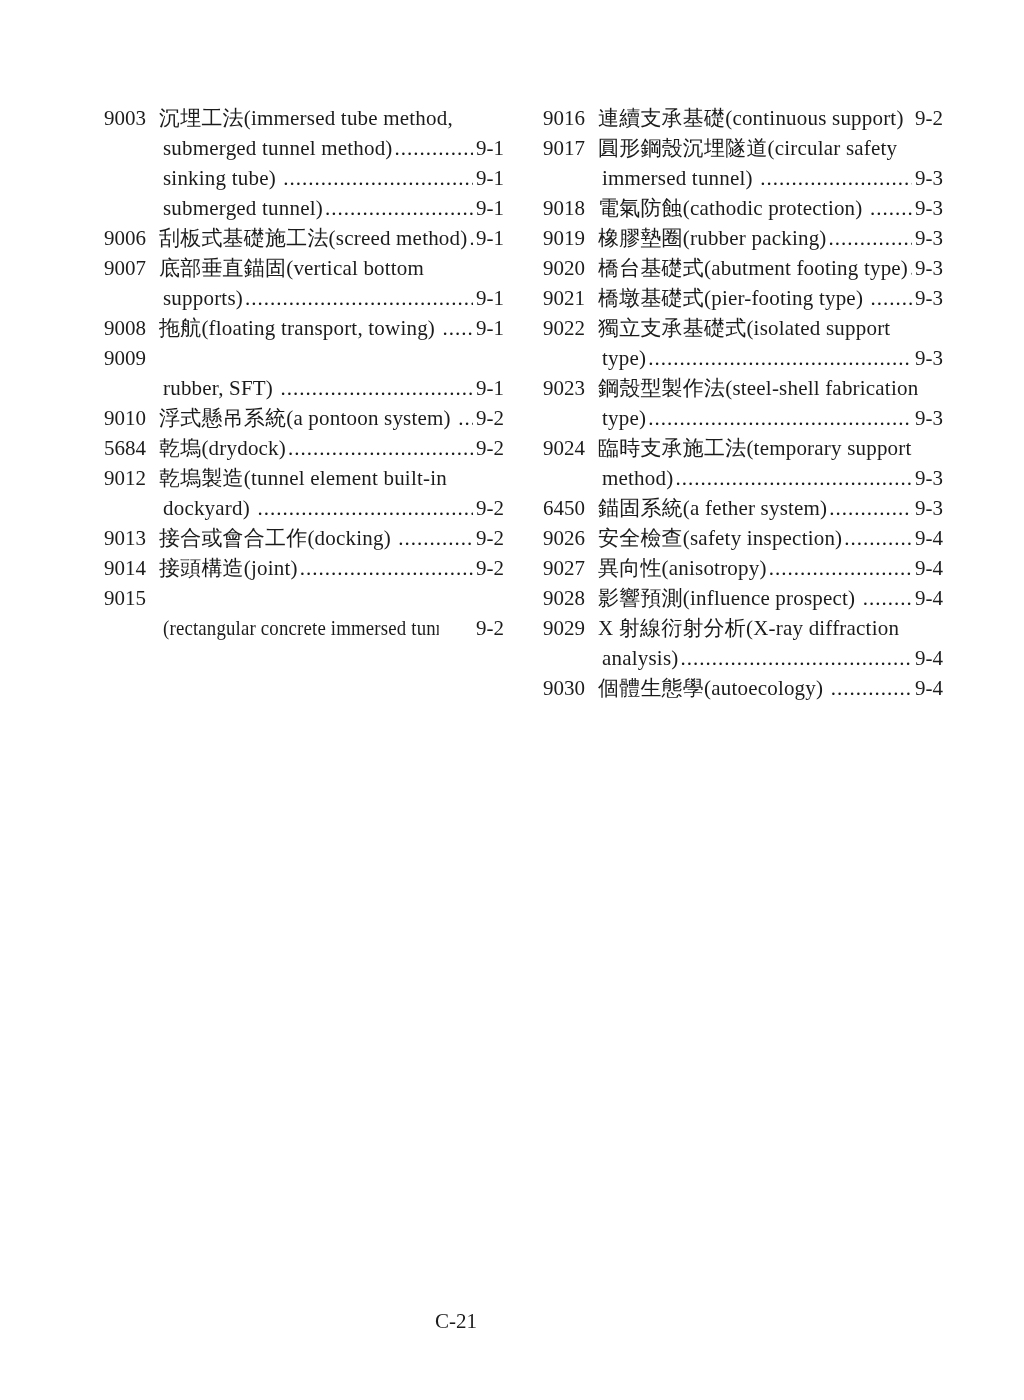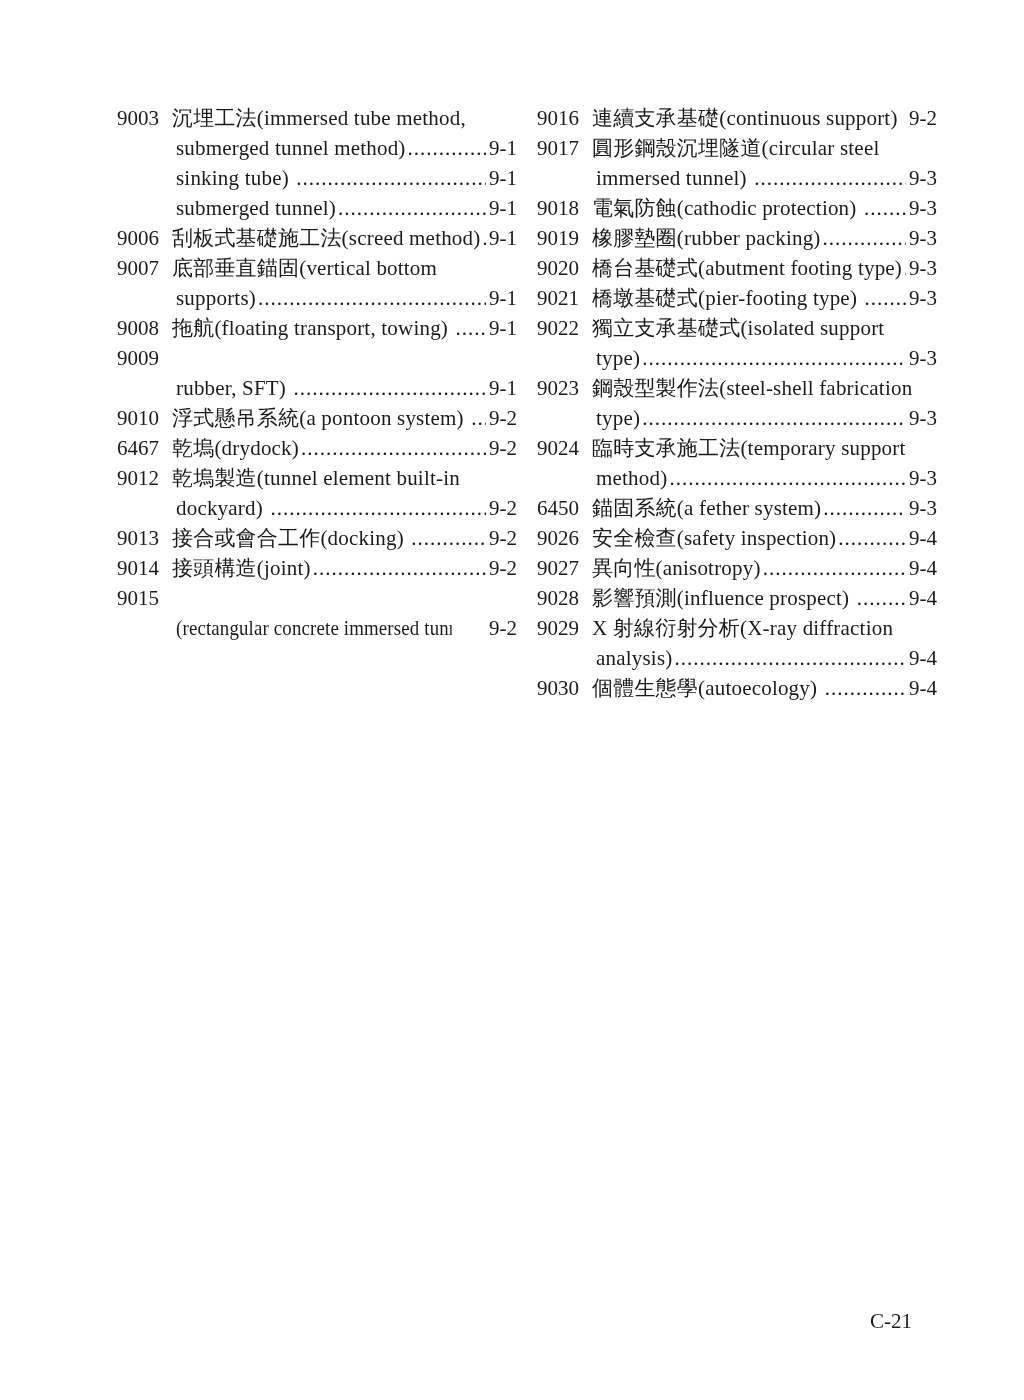--- a/index.html
+++ b/index.html
@@ -17,25 +17,25 @@
     font-size: 21px;
     overflow: hidden;
   }
   .page {
     position: absolute;
     inset: 0;
     background: #ffffff;
   }
   .columns {
     position: absolute;
-    left: 117px;
+    left: 104px;
     top: 103px;
     width: 828px;
     display: flex;
-    gap: 20px;
+    gap: 39px;
   }
   .col {
     width: 400px;
     flex: 0 0 400px;
   }
   .entry { margin: 0; }
   .line {
     display: flex;
     align-items: baseline;
     height: 30px;
@@ -71,21 +71,21 @@
   .page-ref {
     flex: 0 0 auto;
     margin-left: 3px;
     white-space: nowrap;
   }
   .footer {
     position: absolute;
     left: 0;
     top: 1306px;
     width: 912px;
-    text-align: right;
+    text-align: center;
     line-height: 30px;
     font-size: 21px;
   }
 </style>
 </head>
 <body>
 
 <div class="page">
 
   <div class="columns">
@@ -111,21 +111,21 @@
           <div class="line"><span class="num">9008</span><span class="line-text">拖航(floating transport, towing) </span><span class="dots"></span><span class="page-ref">9-1</span></div>
         </div>
         <div class="entry">
           <div class="line"><span class="num">9009</span></div>
           <div class="line"><span class="indent"></span><span class="line-text">rubber, SFT) </span><span class="dots"></span><span class="page-ref">9-1</span></div>
         </div>
         <div class="entry">
           <div class="line"><span class="num">9010</span><span class="line-text">浮式懸吊系統(a pontoon system) </span><span class="dots"></span><span class="page-ref">9-2</span></div>
         </div>
         <div class="entry">
-          <div class="line"><span class="num">6467</span><span class="line-text">乾塢(drydock)</span><span class="dots"></span><span class="page-ref">9-2</span></div>
+          <div class="line"><span class="num">5684</span><span class="line-text">乾塢(drydock)</span><span class="dots"></span><span class="page-ref">9-2</span></div>
         </div>
         <div class="entry">
           <div class="line"><span class="num">9012</span><span class="line-text">乾塢製造(tunnel element built-in</span></div>
           <div class="line"><span class="indent"></span><span class="line-text">dockyard) </span><span class="dots"></span><span class="page-ref">9-2</span></div>
         </div>
         <div class="entry">
           <div class="line"><span class="num">9013</span><span class="line-text">接合或會合工作(docking) </span><span class="dots"></span><span class="page-ref">9-2</span></div>
         </div>
         <div class="entry">
           <div class="line"><span class="num">9014</span><span class="line-text">接頭構造(joint)</span><span class="dots"></span><span class="page-ref">9-2</span></div>
@@ -133,21 +133,21 @@
         <div class="entry">
           <div class="line"><span class="num">9015</span></div>
           <div class="line"><span class="indent"></span><span class="line-text" style="transform: scaleX(0.895349);">(rectangular concrete immersed tunnel).</span><span class="dots"></span><span class="page-ref">9-2</span></div>
         </div>
       </div>
     <div class="col" id="col-right">
         <div class="entry">
           <div class="line"><span class="num">9016</span><span class="line-text">連續支承基礎(continuous support) </span><span class="dots"></span><span class="page-ref">9-2</span></div>
         </div>
         <div class="entry">
-          <div class="line"><span class="num">9017</span><span class="line-text">圓形鋼殼沉埋隧道(circular steel</span></div>
+          <div class="line"><span class="num">9017</span><span class="line-text">圓形鋼殼沉埋隧道(circular safety</span></div>
           <div class="line"><span class="indent"></span><span class="line-text">immersed tunnel) </span><span class="dots"></span><span class="page-ref">9-3</span></div>
         </div>
         <div class="entry">
           <div class="line"><span class="num">9018</span><span class="line-text">電氣防蝕(cathodic protection) </span><span class="dots"></span><span class="page-ref">9-3</span></div>
         </div>
         <div class="entry">
           <div class="line"><span class="num">9019</span><span class="line-text">橡膠墊圈(rubber packing)</span><span class="dots"></span><span class="page-ref">9-3</span></div>
         </div>
         <div class="entry">
           <div class="line"><span class="num">9020</span><span class="line-text">橋台基礎式(abutment footing type)</span><span class="dots"></span><span class="page-ref">9-3</span></div>

